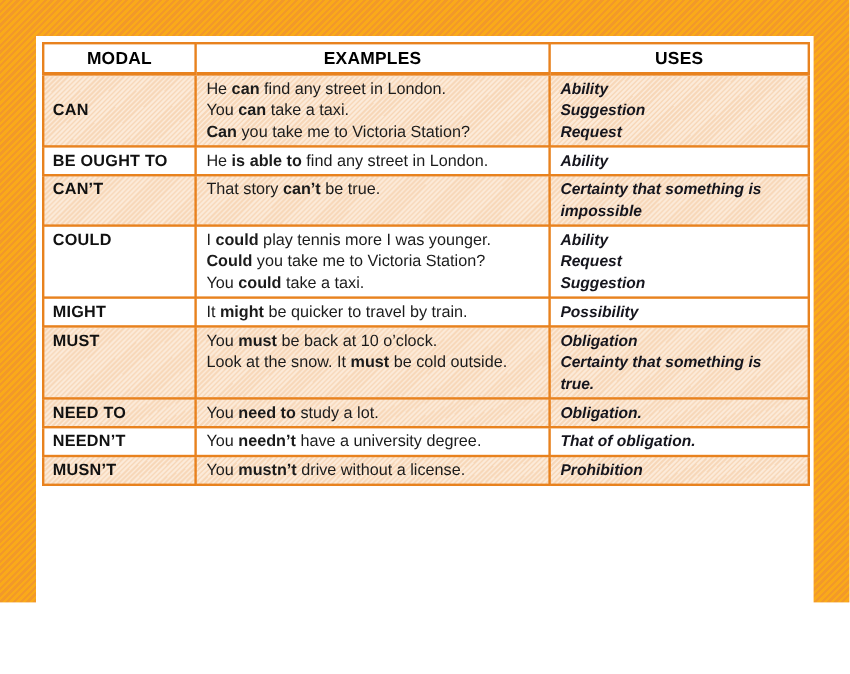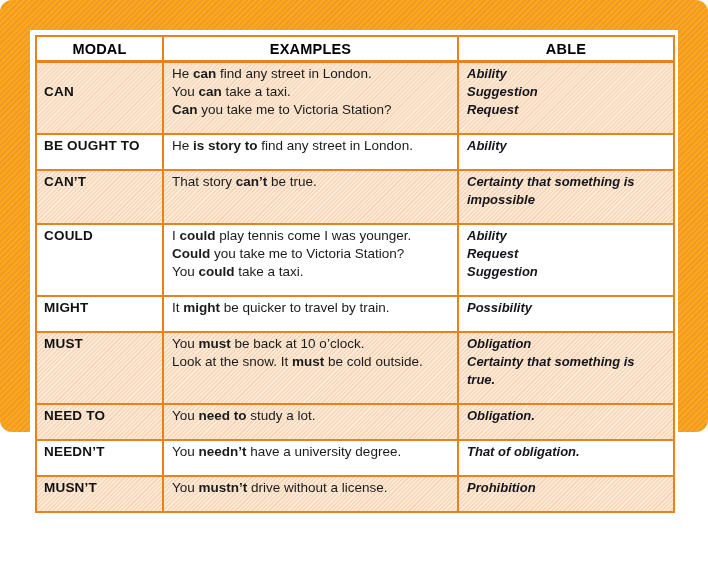--- a/index.html
+++ b/index.html
@@ -9,23 +9,22 @@
     --panel:#FFFFFF;
     --ink:#1B1B1B;
   }
   *{ box-sizing:border-box; margin:0; padding:0; }
   html,body{ width:708px; height:562px; overflow:hidden; }
   body{
     font-family:"Liberation Sans","DejaVu Sans",sans-serif;
     color:var(--ink);
   }
   .stage{
-    position:relative; width:708px; height:432px;
+    position:relative; width:708px; height:502px;
     background:repeating-linear-gradient(135deg, var(--outer-a) 0 2px, var(--outer-b) 2px 4px);
-    border-radius:12px;
   }
   .panel{
     position:absolute; left:30px; top:30px; width:648px; height:505px;
     background:var(--panel);
     padding:5px;
   }
   table{
     border-collapse:collapse; table-layout:fixed;
     width:638px;
     background:#fff;
@@ -38,21 +37,21 @@
     vertical-align:top;
     font-size:13.5px;
     line-height:18px;
   }
   thead th{
     font-weight:bold; font-size:14.5px; letter-spacing:.2px;
     text-align:center; padding:3px 4px 2px;
     border-bottom-width:3px;
     background:#fff; color:#000;
   }
-  td{ padding:2px 8px 14px; }
+  td{ padding:2px 8px 2px; }
   td.modal-cell{
     font-weight:bold; font-size:13.5px; letter-spacing:.2px;
     padding-left:7px; color:#111;
     white-space:nowrap;
   }
   tbody tr:first-child td.modal-cell{ vertical-align:middle; }
   tr.shaded td{
     background:repeating-linear-gradient(135deg, var(--shade-a) 0 1.5px, var(--shade-b) 1.5px 3px);
   }
   .ex-line b{ font-weight:700; }
@@ -67,59 +66,59 @@
     <table>
       <colgroup>
         <col class="c-modal">
         <col class="c-examples">
         <col class="c-uses">
       </colgroup>
       <thead>
         <tr>
           <th>MODAL</th>
           <th>EXAMPLES</th>
-          <th>ABLE</th>
+          <th>USES</th>
         </tr>
       </thead>
       <tbody>
           <tr class="shaded">
             <td class="modal-cell">CAN</td>
             <td class="examples-cell">
               <div class="ex-line"><span>He </span><b>can</b><span> find any street in London.</span></div>
               <div class="ex-line"><span>You </span><b>can</b><span> take a taxi.</span></div>
               <div class="ex-line"><b>Can</b><span> you take me to Victoria Station?</span></div>
             </td>
             <td class="uses-cell">
               <div class="uses-line">Ability</div>
               <div class="uses-line">Suggestion</div>
               <div class="uses-line">Request</div>
             </td>
           </tr>
           <tr>
             <td class="modal-cell">BE OUGHT TO</td>
             <td class="examples-cell">
-              <div class="ex-line"><span>He </span><b>is story to</b><span> find any street in London.</span></div>
+              <div class="ex-line"><span>He </span><b>is able to</b><span> find any street in London.</span></div>
             </td>
             <td class="uses-cell">
               <div class="uses-line">Ability</div>
             </td>
           </tr>
           <tr class="shaded">
             <td class="modal-cell">CAN’T</td>
             <td class="examples-cell">
               <div class="ex-line"><span>That story </span><b>can’t</b><span> be true.</span></div>
             </td>
             <td class="uses-cell">
               <div class="uses-line">Certainty that something is impossible</div>
             </td>
           </tr>
           <tr>
             <td class="modal-cell">COULD</td>
             <td class="examples-cell">
-              <div class="ex-line"><span>I </span><b>could</b><span> play tennis come I was younger.</span></div>
+              <div class="ex-line"><span>I </span><b>could</b><span> play tennis more I was younger.</span></div>
               <div class="ex-line"><b>Could</b><span> you take me to Victoria Station?</span></div>
               <div class="ex-line"><span>You </span><b>could</b><span> take a taxi.</span></div>
             </td>
             <td class="uses-cell">
               <div class="uses-line">Ability</div>
               <div class="uses-line">Request</div>
               <div class="uses-line">Suggestion</div>
             </td>
           </tr>
           <tr>

